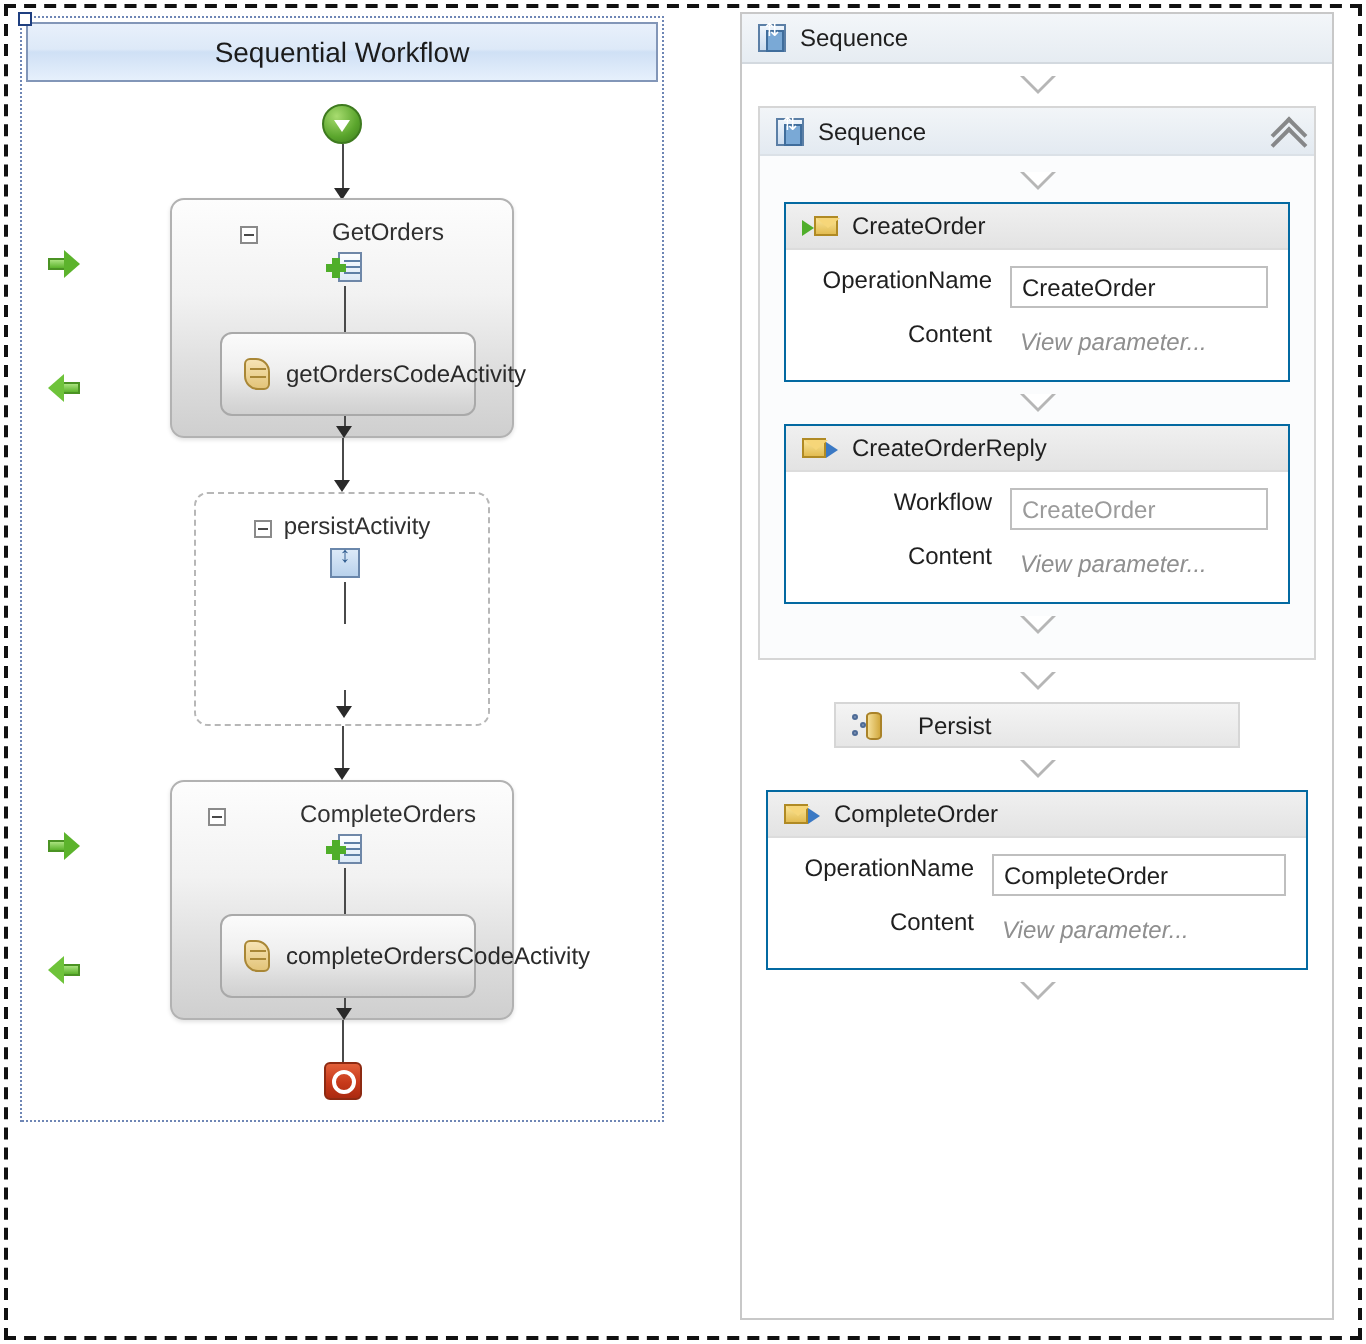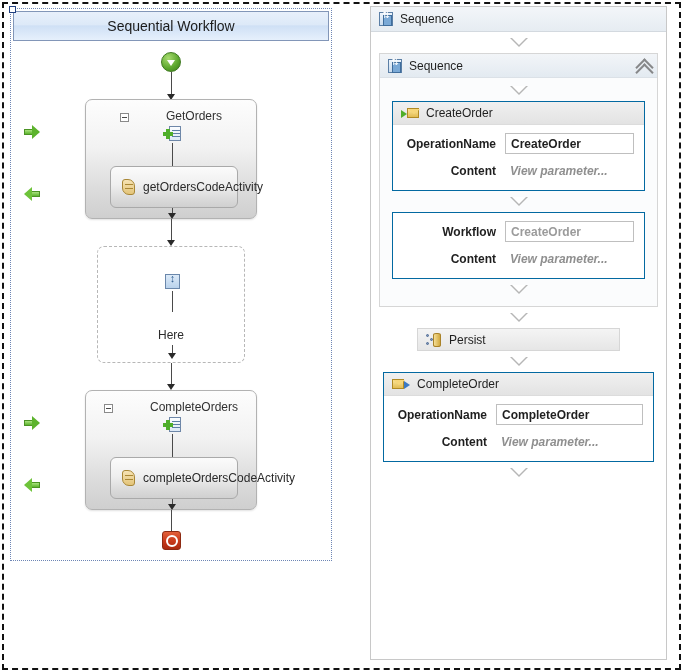--- a/index.html
+++ b/index.html
@@ -296,21 +296,21 @@
   }
   .act-hdr {
     height:23px;
     background:linear-gradient(to bottom,#f0f0f0 0%,#e3e3e3 100%);
     border-bottom:1px solid #dcdcdc;
     display:flex; align-items:center; padding-left:8px; gap:7px;
     font-size:12px; color:#1f1f1f;
   }
   .act-rows { padding:8px 10px 9px 4px; }
   .act-row {
-    display:flex; align-items:center; margin-bottom:6px;font-weight:bold;
+    display:flex; margin-bottom:6px;
   }
   .act-row:last-child { margin-bottom:0; }
   .row-label {
     width:108px; text-align:right; padding-right:9px;
     font-size:12px; color:#1f1f1f;
   }
   .row-field {
     flex:1; height:21px;
     border:1px solid #bfbfbf; background:#ffffff;
     display:flex; align-items:center; padding-left:5px;
@@ -349,21 +349,21 @@
     border-top:4px solid transparent;border-bottom:4px solid transparent;
     border-left:6px solid #3b79c4;
   }
 
   
   .persist-card {
     margin:0 46px 0 46px;
     height:23px;
     border:1px solid #d6d6d6;
     background:linear-gradient(to bottom,#f4f4f4 0%,#e6e6e6 100%);
-    display:flex; align-items:center; padding-left:8px; gap:7px;
+    display:flex; align-items:center; padding-left:8px; gap:17px;
     font-size:12px; color:#1f1f1f;
   }
   .persist-ico { position:relative; width:16px;height:14px; flex:0 0 16px; }
   .persist-ico .cyl {
     position:absolute; right:1px; top:0; width:8px;height:14px;
     background:linear-gradient(to right,#f2db92,#d9b košice);
     background:linear-gradient(to right,#f4de97,#d2a93f);
     border:1px solid #a98228; border-radius:3px/2px;
   }
   .persist-ico .dots { position:absolute; left:0; top:1px; width:8px;height:12px; }
@@ -428,23 +428,26 @@
       </div>
       <div class="garrow left" style="left:11px; top:145px;">
         <div class="shaft"></div>
           <div class="head"></div>
       </div>
 
       <div class="vline" style="left:158px; top:177px; height:25px;"></div>
       <div class="arrowhead" style="left:154px; top:198px;"></div>
 
       <div class="dropzone" style="left:84px; top:204px; width:148px; height:117px;">
+        <div class="dz-hdr">
+          <span class="expander"></span>
+          <span>persistActivity</span>
+        </div>
         <div class="persist-glyph" style="left:67px; top:27px;"></div>
         <div class="vline" style="left:74px; top:44px; height:21px;"></div>
-        <div class="dz-text" style="top:80px;">Here</div>
         <div class="vline" style="left:74px; top:98px; height:12px;"></div>
         <div class="arrowhead" style="left:70px; top:106px;"></div>
       </div>
 
       <div class="vline" style="left:158px; top:321px; height:25px;"></div>
       <div class="arrowhead" style="left:154px; top:342px;"></div>
 
       <div class="composite" style="left:72px; top:348px; width:172px; height:120px;">
         <div class="composite-hdr">
           <span class="expander"></span>
@@ -529,20 +532,27 @@
                 <div class="row-plain">View parameter...</div>
               </div>
             </div>
           </div>
 
           <div class="tri-wrap">
             <div class="tri"></div>
           </div>
 
           <div class="act-card">
+            <div class="act-hdr">
+              <span class="msg-ico send">
+                <span class="env"></span>
+                  <span class="arr"></span>
+              </span>
+              <span>CreateOrderReply</span>
+            </div>
             <div class="act-rows">
               <div class="act-row">
                 <div class="row-label">Workflow</div>
                 <div class="row-field ghost">CreateOrder</div>
               </div>
               <div class="act-row">
                 <div class="row-label">Content</div>
                 <div class="row-plain">View parameter...</div>
               </div>
             </div>

